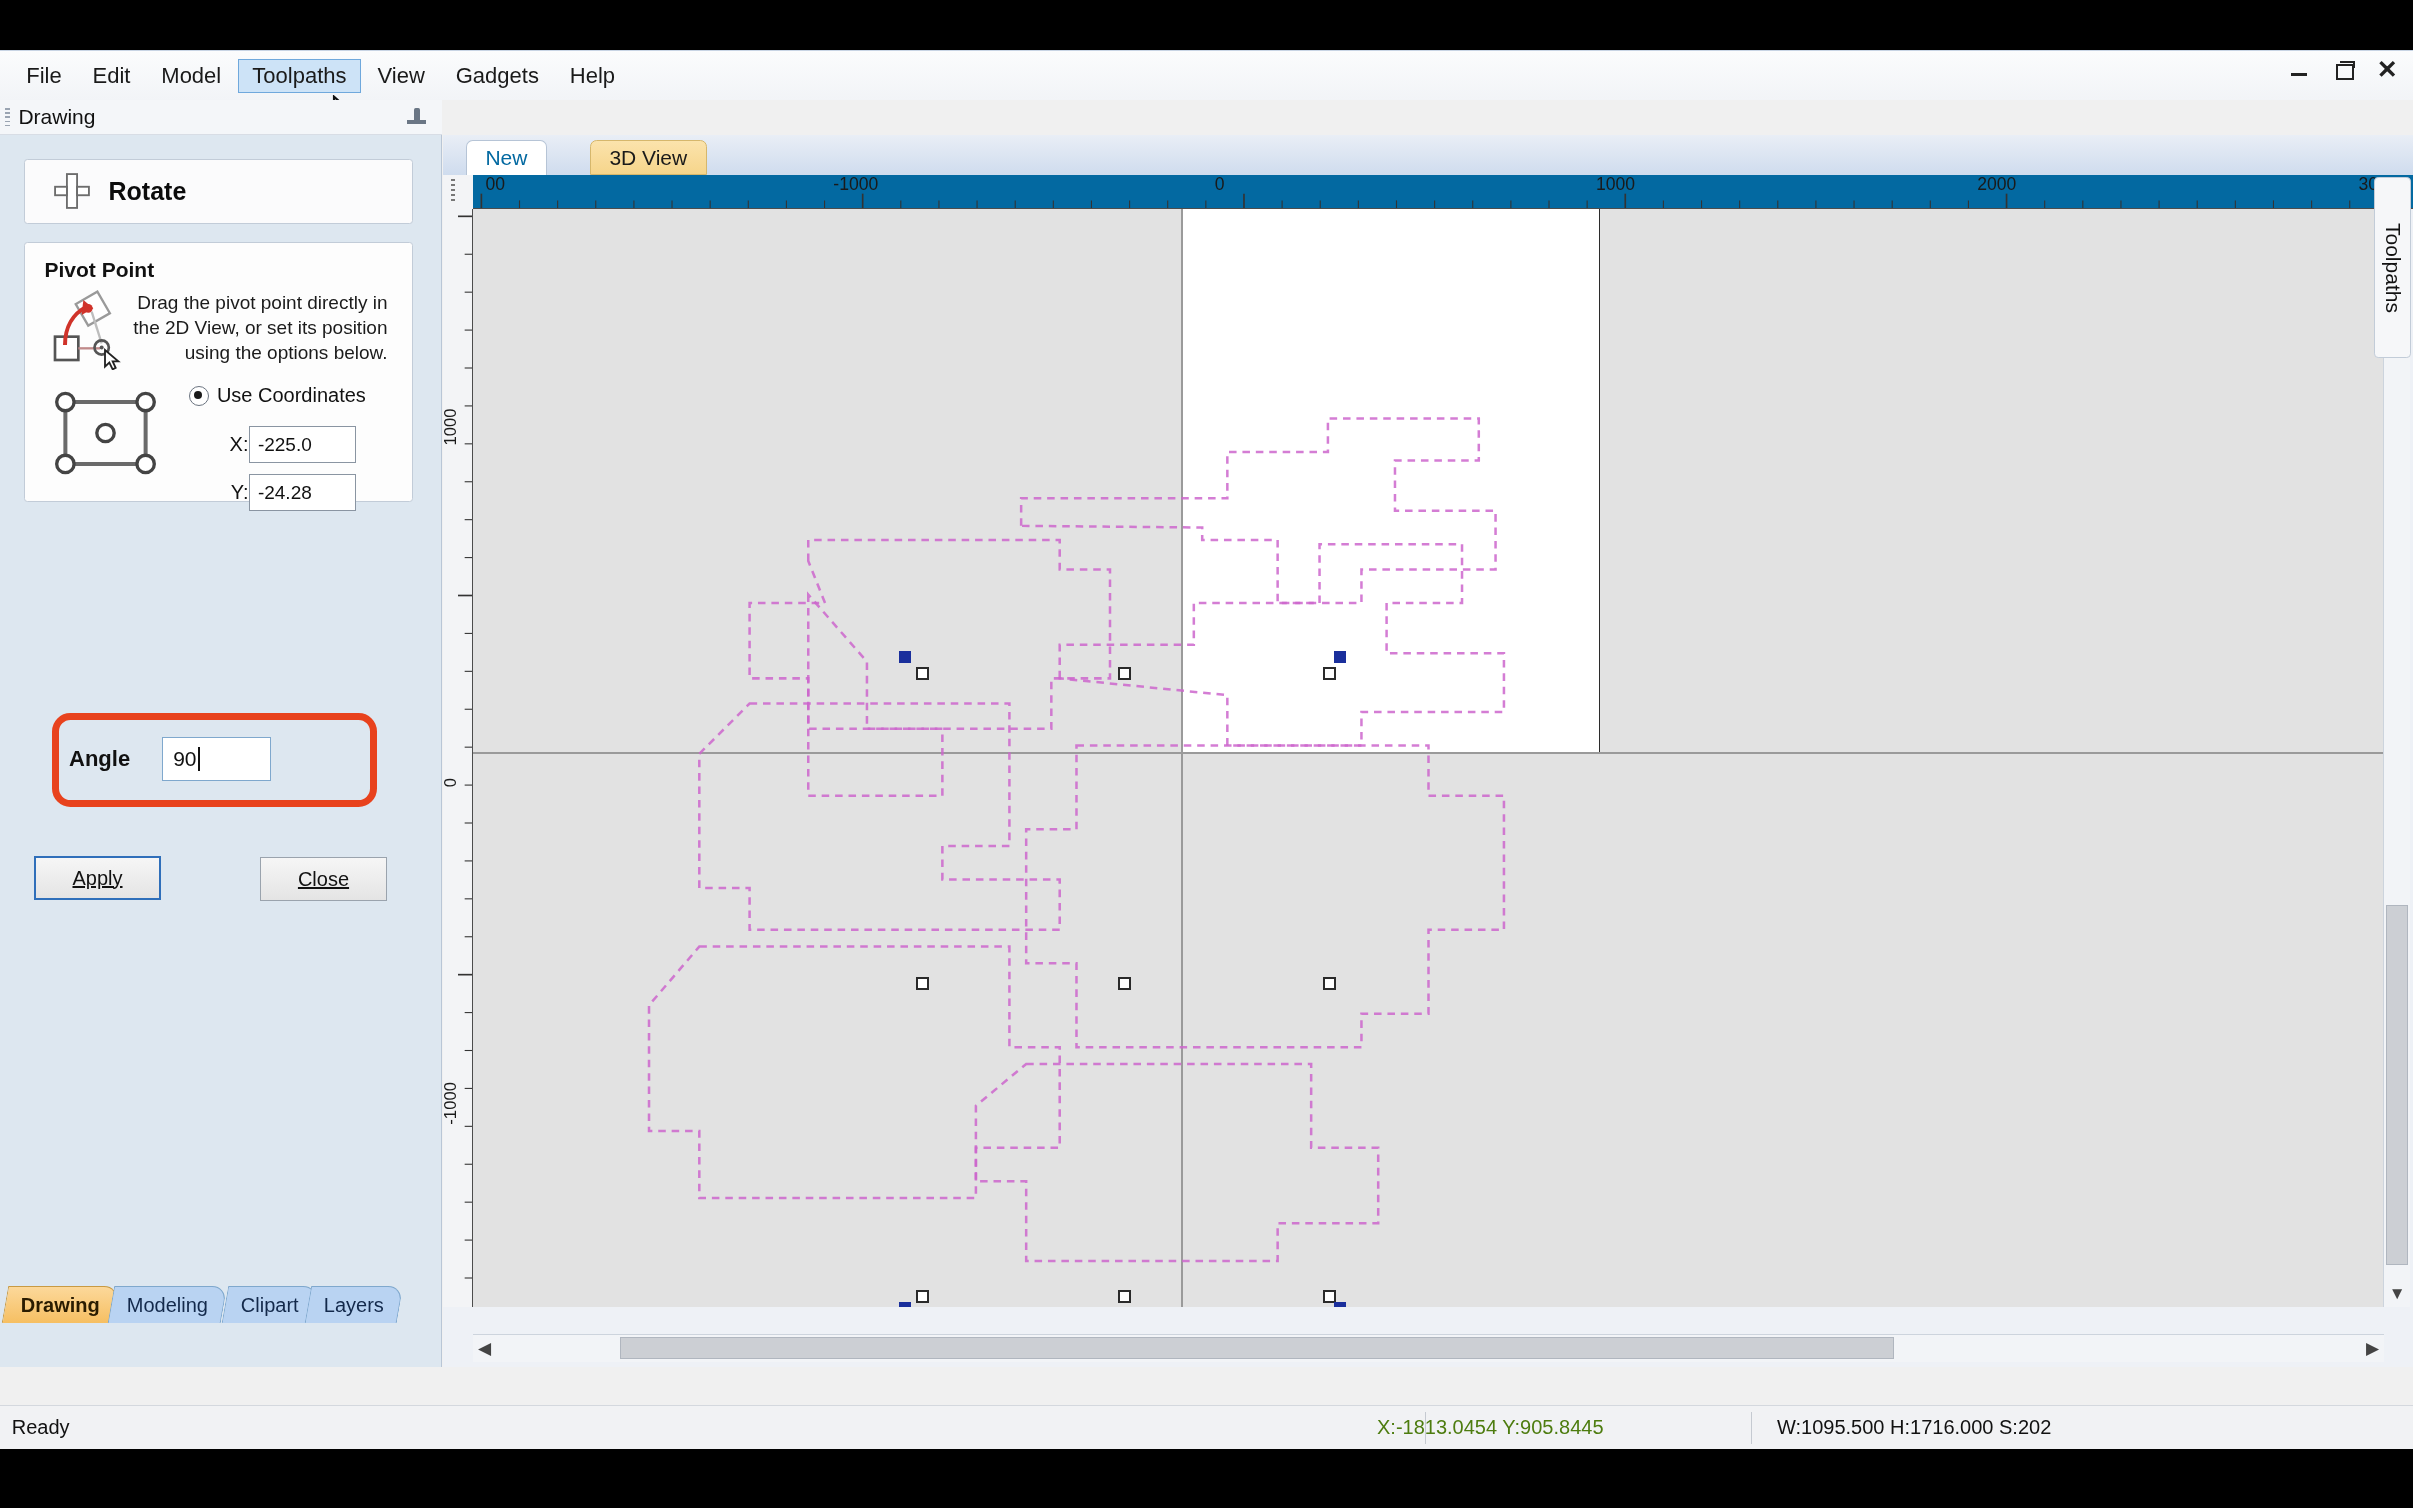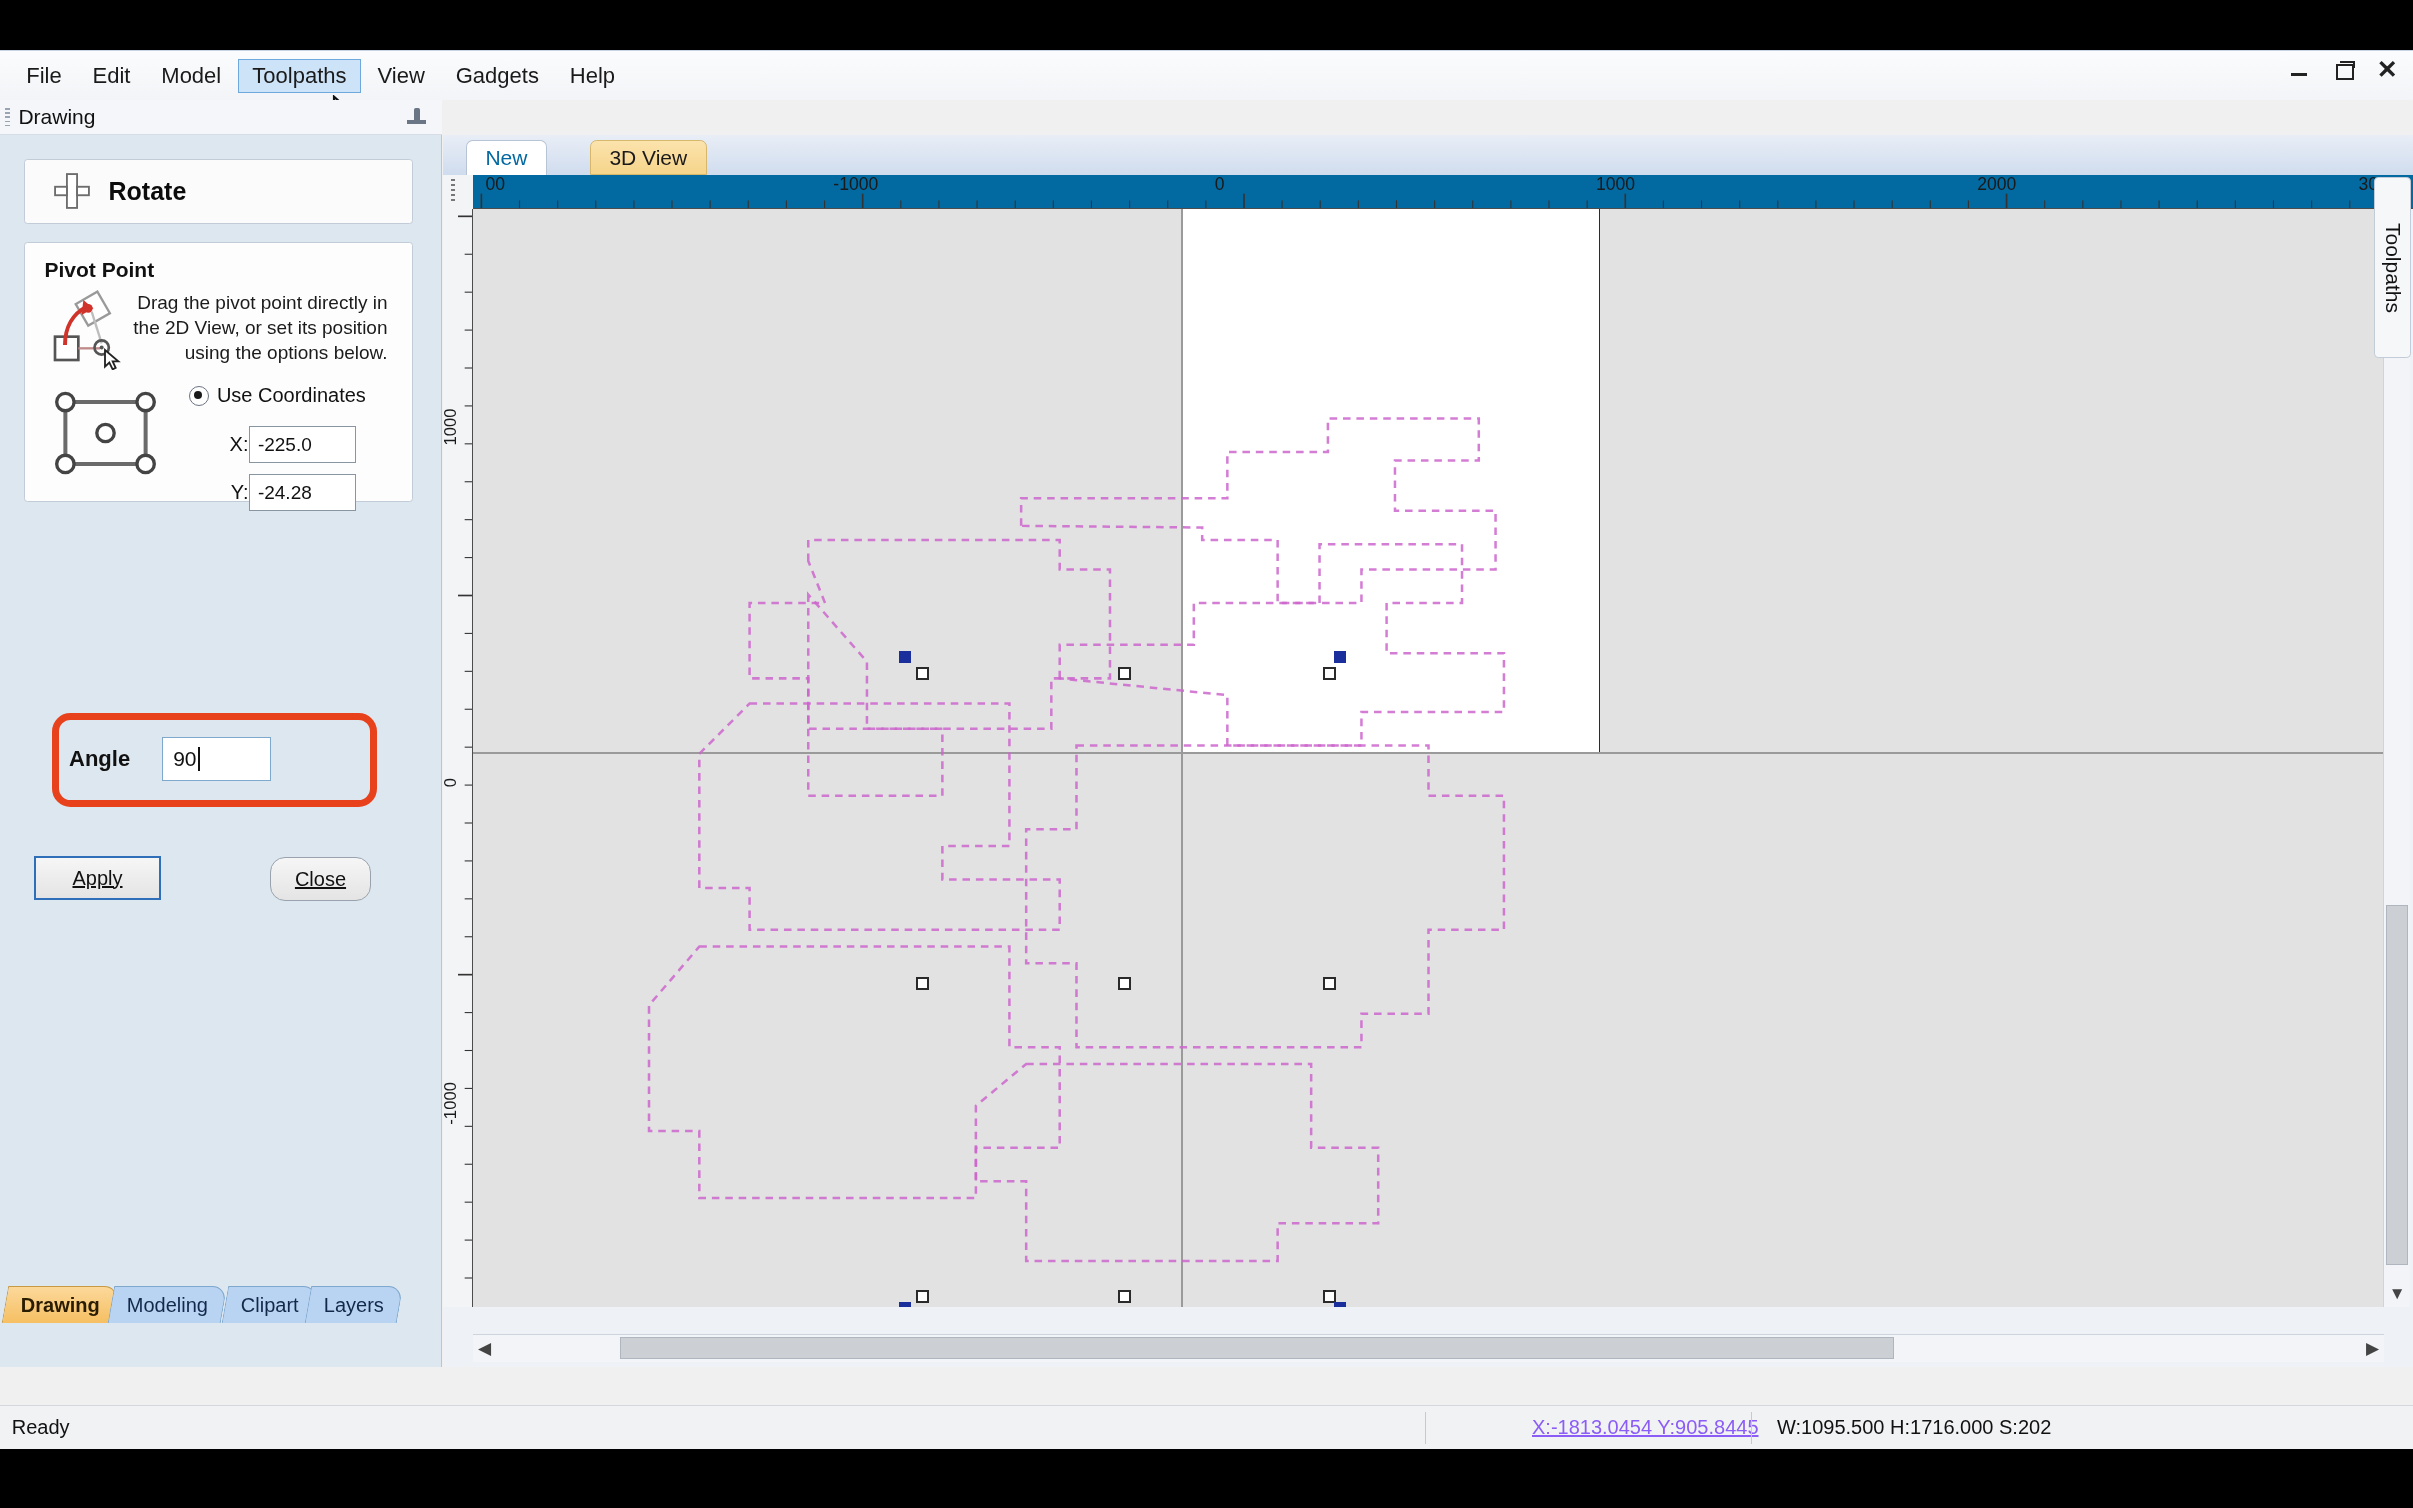--- a/index.html
+++ b/index.html
@@ -180,21 +180,21 @@
   }
 
   .btn {
     position: absolute; height: 44px;
     background: linear-gradient(to bottom,#f6f6f6,#e4e4e4);
     border: 0.8px solid #9aa3ad;
     font-size: 20px; color: #111;
     display:flex; align-items:center; justify-content:center;text-decoration:underline;
   }
   .btn.apply { left: 34px; top: 721px; width: 127px; border: 2.5px solid #2f6fba; }
-  .btn.close { left: 270px; top: 722px; width: 101px; border-radius: 15px; }
+  .btn.close { left: 260px; top: 722px; width: 127px; }
 
   
   .btabs { position: absolute; left: 0; bottom: 44px; height: 39px; width: 442px; }
   .btab {
     position: absolute; bottom: 0; height: 37px;
     display:flex; align-items:center;
     font-size: 20px; color: #13294b;
     padding: 0 15px;
     background: #b9d3f2;
     border: 0.8px solid #7fa8cd;
@@ -209,21 +209,21 @@
   }
 
   .statusbar {
     position: absolute; left: 0; bottom: 0;
     width: 2413px; height: 44px;
     background: #f1f2f4;
     border-top: 0.8px solid #d4d8de;
     display: flex; align-items: center;
   }
   .st-ready { font-size: 20px; color: #111; margin-left: 11.7px; }
-  .st-coords { position:absolute; left: 1532px; font-size: 20px; color:#8b5cf6;text-decoration:underline; }
+  .st-coords { position:absolute; left: 1377px; font-size: 20px; color:#4d7c0f; }
   .st-dims   { position:absolute; left: 1777px; font-size: 20px; color:#111; }
   .st-sep { position:absolute; width:0.8px; height:32px; background:#c5cad1; top:5.9px; }
 
   
   .viewwrap {
     position: absolute; left: 443px; top: 84px;
     width: 1970px; height: 1232px;
     background: #eef1f6;
   }
   .tabstrip {

